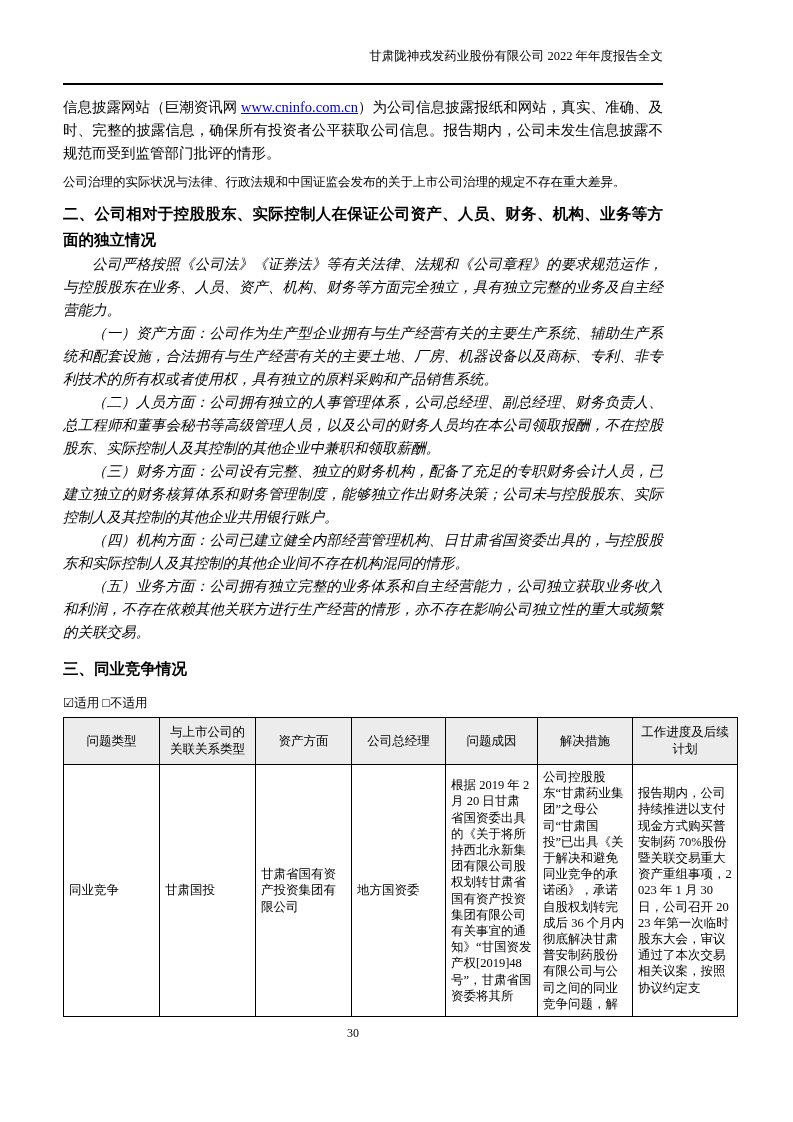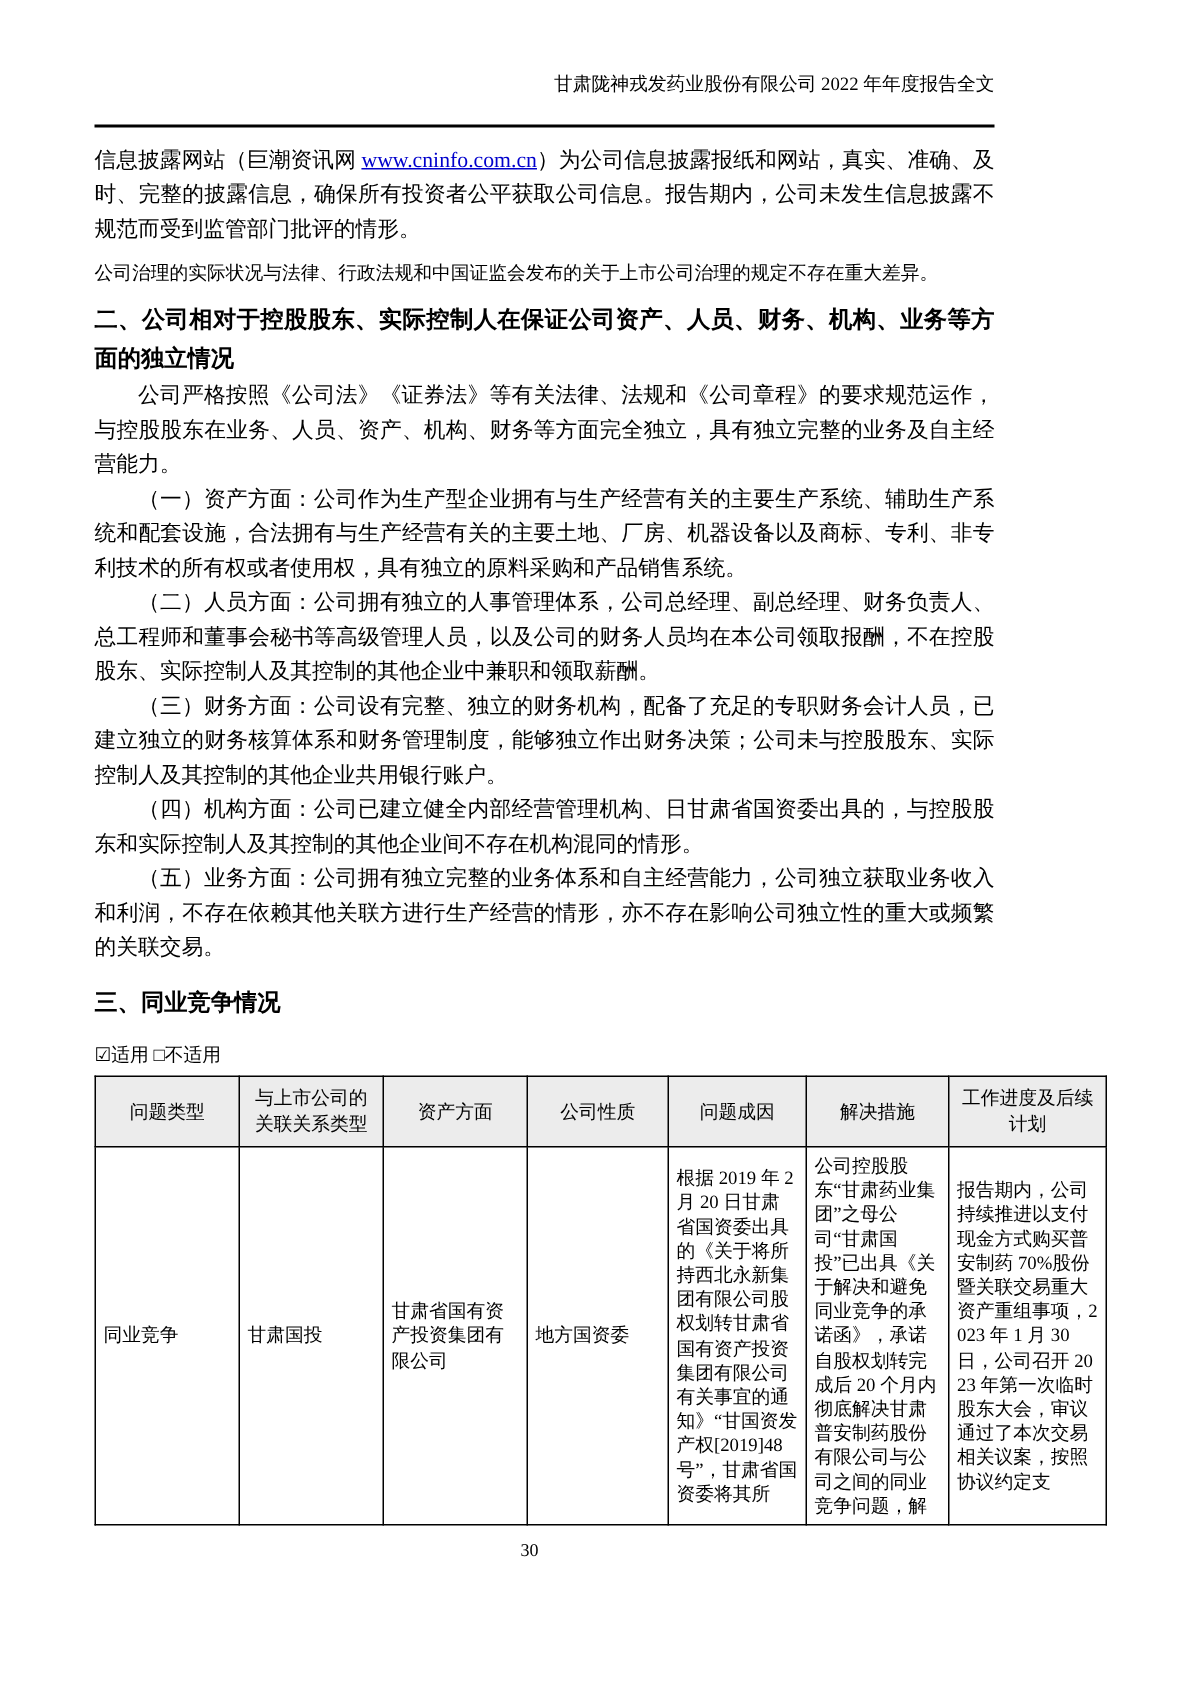--- a/index.html
+++ b/index.html
@@ -32,21 +32,21 @@
     border-bottom: 2px solid #000000;
     height: 0;
   }
   .body-text {
     font-size: 14.5px;
     line-height: 23px;
     text-align: justify;
     margin: 0 0 0 0;
   }
   .p-intro { margin-top: 11px; }
-  .indent { text-indent: 2em; }
+  .indent { text-indent: 2em; font-style: italic; }
   .small-text {
     font-size: 12.5px;
     line-height: 18px;
     margin: 8px 0 0 0;
   }
   .q-line { margin-top: 6px; }
   .link {
     color: #0000cc;
     text-decoration: underline;
     cursor: pointer;
@@ -126,34 +126,34 @@
         <col style="width:94px">
         <col style="width:92px">
         <col style="width:95px">
         <col style="width:105px">
       </colgroup>
       <thead>
         <tr>
           <th>问题类型</th>
           <th>与上市公司的关联关系类型</th>
           <th>资产方面</th>
-          <th>公司性质</th>
+          <th>公司总经理</th>
           <th>问题成因</th>
           <th>解决措施</th>
           <th>工作进度及后续计划</th>
         </tr>
       </thead>
       <tbody>
         <tr>
           <td>同业竞争</td>
           <td>甘肃国投</td>
           <td>甘肃省国有资产投资集团有限公司</td>
           <td>地方国资委</td>
           <td>根据 2019 年 2 月 20 日甘肃省国资委出具的《关于将所持西北永新集团有限公司股权划转甘肃省国有资产投资集团有限公司有关事宜的通知》“甘国资发产权[2019]48 号”，甘肃省国资委将其所</td>
-          <td>公司控股股东“甘肃药业集团”之母公司“甘肃国投”已出具《关于解决和避免同业竞争的承诺函》，承诺自股权划转完成后 20 个月内彻底解决甘肃普安制药股份有限公司与公司之间的同业竞争问题，解</td>
+          <td>公司控股股东“甘肃药业集团”之母公司“甘肃国投”已出具《关于解决和避免同业竞争的承诺函》，承诺自股权划转完成后 36 个月内彻底解决甘肃普安制药股份有限公司与公司之间的同业竞争问题，解</td>
           <td>报告期内，公司持续推进以支付现金方式购买普安制药 70%股份暨关联交易重大资产重组事项，2023 年 1 月 30 日，公司召开 2023 年第一次临时股东大会，审议通过了本次交易相关议案，按照协议约定支</td>
         </tr>
       </tbody>
     </table>
 
     <div class="page-number">30</div>
 
   </div>
 </div>
 

